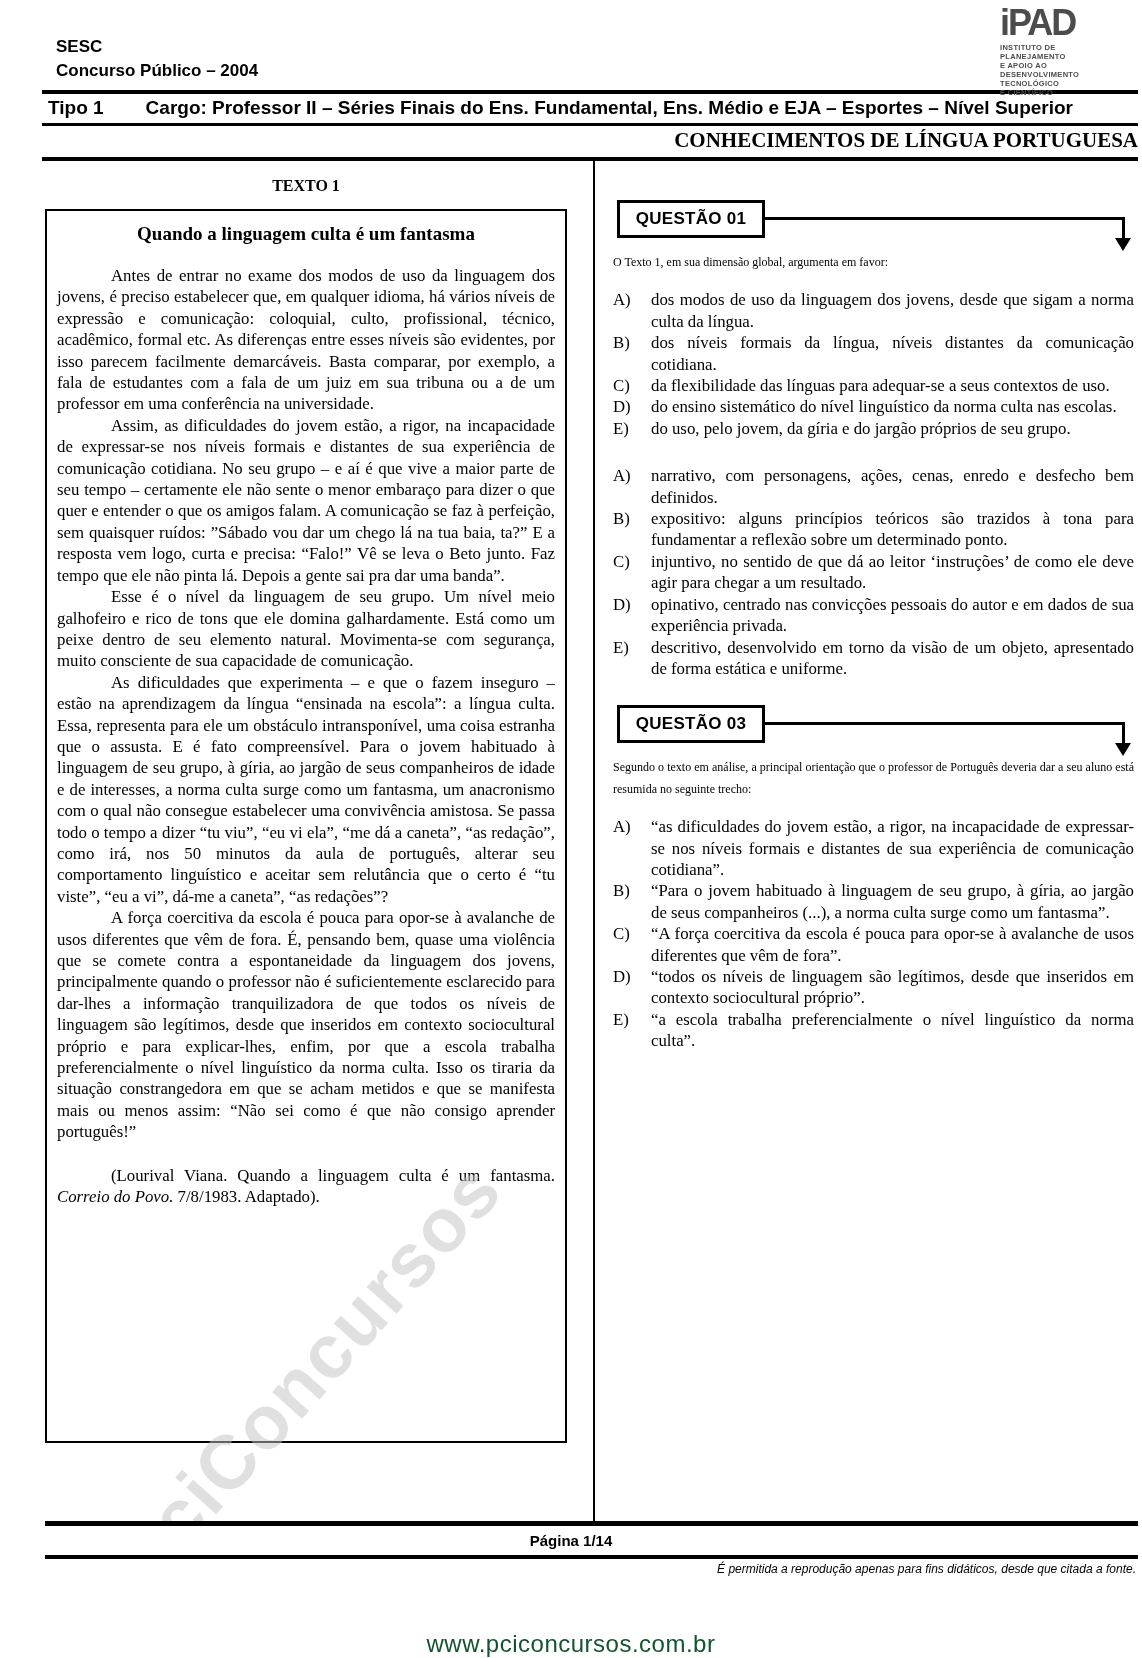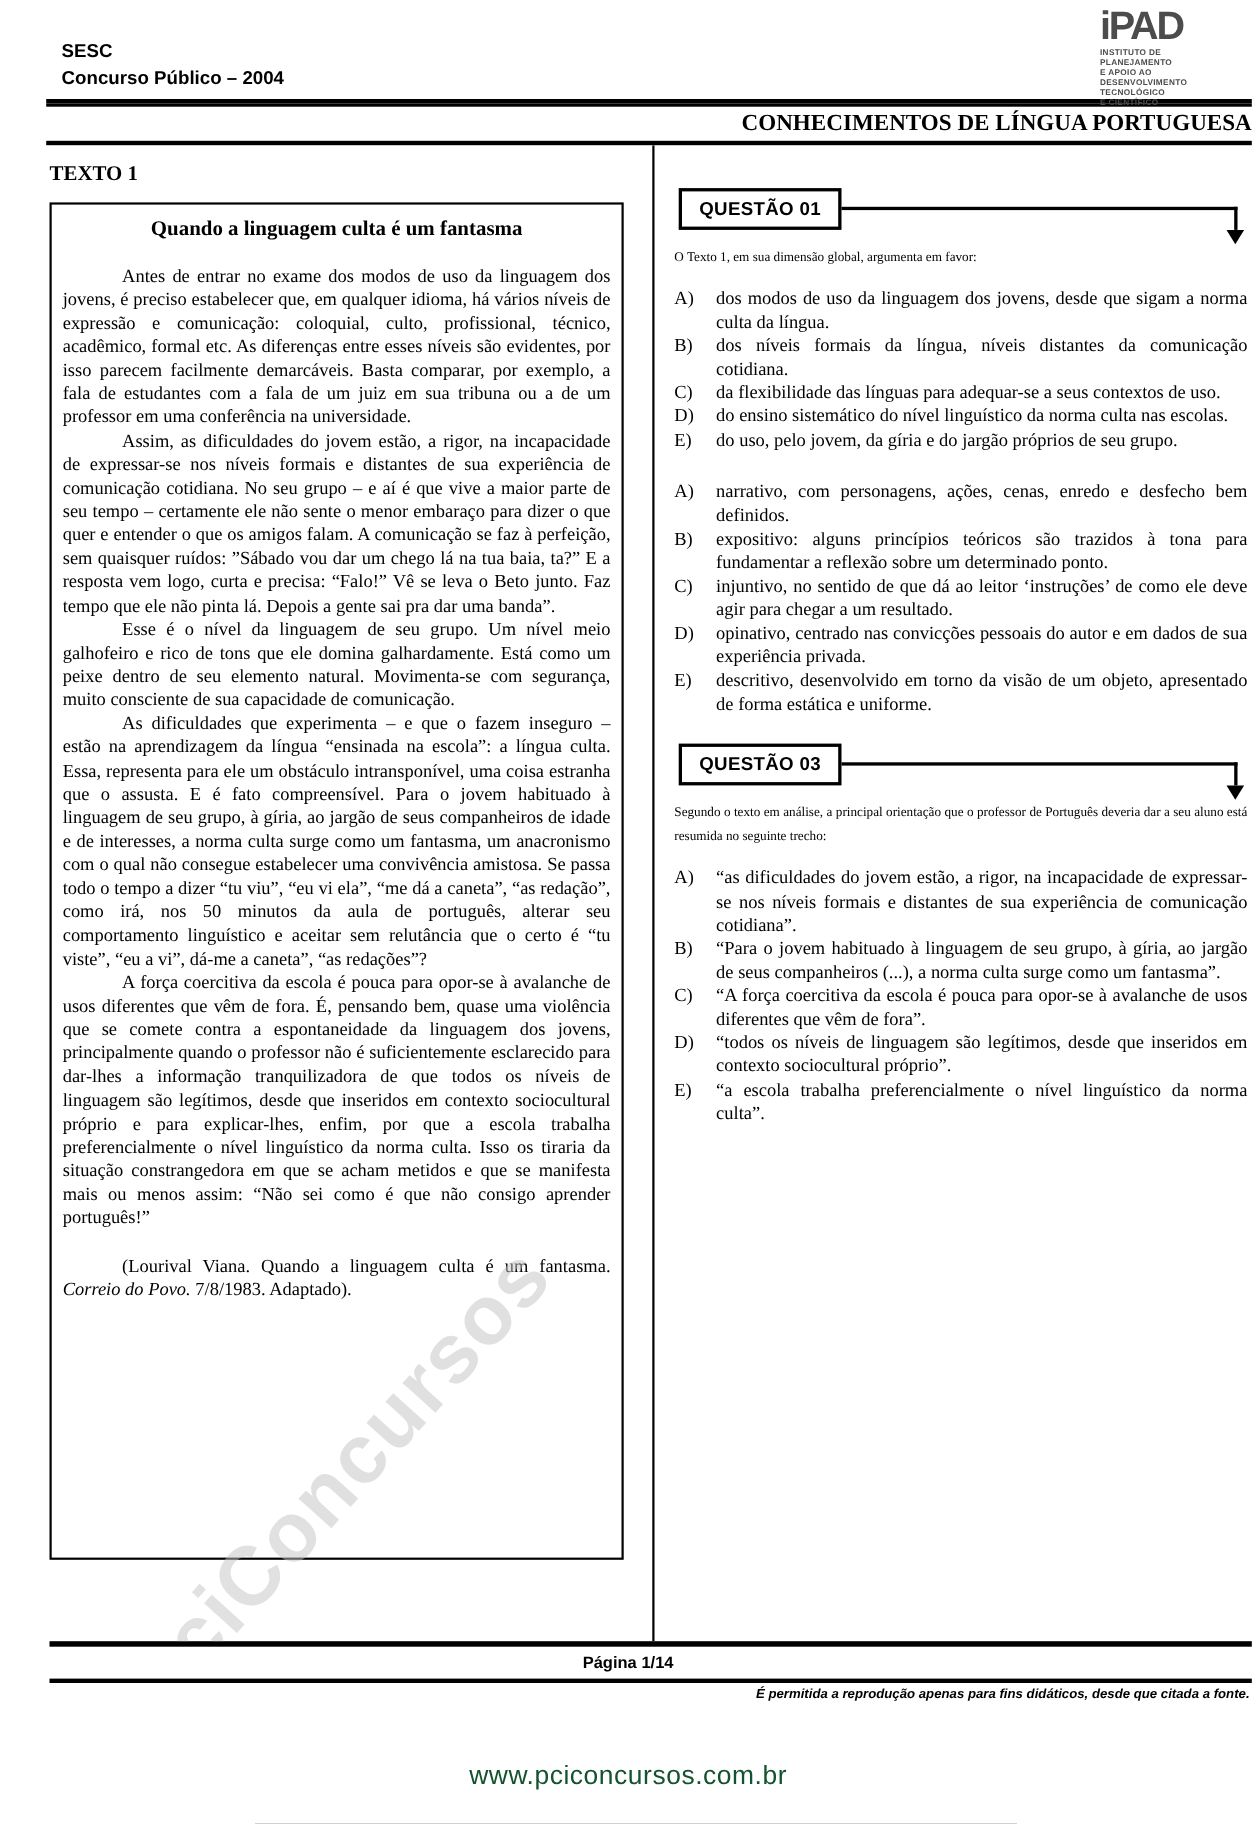--- a/index.html
+++ b/index.html
@@ -35,21 +35,21 @@
   }
   .section-title {
     text-align:right; padding:2px 4px 4px 0;
     font-family:"Liberation Serif", serif; font-weight:bold; font-size:21px;
   }
   
   .columns { position:relative; height:1360px; padding-left:45px; display:flex; overflow:hidden; }
   .col-left { width:522px; flex:none; }
   .divider { flex:none; width:2px; background:#000; margin-left:26px; }
   .col-right { flex:1; padding:0 8px 0 16px; }
-  .texto-label { margin-top:16px; font-weight:bold; font-size:19px; }
+  .texto-label { margin-top:16px; text-align:center; font-weight:bold; font-size:16px; }
   .texto-box {
     margin-top:14px; border:2px solid #000; padding:8px 10px 14px;
     min-height:1234px;
   }
   .texto-title { text-align:center; font-weight:bold; font-size:19px; margin:4px 0 20px; }
   .texto-box p {
     text-align:justify; text-indent:54px;
     font-size:16.8px; line-height:21.4px;
   }
   .citation { margin-top:22px; }
@@ -84,21 +84,21 @@
   }
   
   .f-rule1 { height:5px; background:#000; margin:0 4px 0 45px; }
   .f-rule2 { height:4px; background:#000; margin:0 4px 0 45px; }
   .page-num {
     text-align:center; padding:6px 0 6px;
     font-family:"Liberation Sans", sans-serif; font-weight:bold; font-size:15px;
   }
   .copy-note {
     text-align:right; padding:3px 6px 0 0;
-    font-family:"Liberation Sans", sans-serif; font-weight:bold; font-style:italic; font-size:12px;
+    font-family:"Liberation Sans", sans-serif; font-weight:normal; font-style:italic; font-size:12px;
   }
   .url {
     margin-top:54px; text-align:center;
     font-family:"Liberation Sans", sans-serif; font-size:24px; letter-spacing:.5px;
     color:#14532d;
   }
 </style>
 </head>
 <body>
 
@@ -115,20 +115,24 @@
         <div>INSTITUTO DE</div>
         <div>PLANEJAMENTO</div>
         <div>E APOIO AO</div>
         <div>DESENVOLVIMENTO</div>
         <div>TECNOLÓGICO</div>
         <div>E CIENTÍFICO</div>
       </div>
     </div>
   </div>
   <div class="rule rule-a"></div>
+  <div class="tipo-row">
+    <span>Tipo 1</span>
+    <span>Cargo: Professor II – Séries Finais do Ens. Fundamental, Ens. Médio e EJA – Esportes – Nível Superior</span>
+  </div>
   <div class="rule rule-b"></div>
   <div class="section-title">CONHECIMENTOS DE LÍNGUA PORTUGUESA</div>
   <div class="rule rule-c"></div>
 
   <div class="columns">
 
     <div class="col-left">
       <div class="texto-label">TEXTO 1</div>
       <div class="texto-box">
         <div class="texto-title">Quando a linguagem culta é um fantasma</div>

